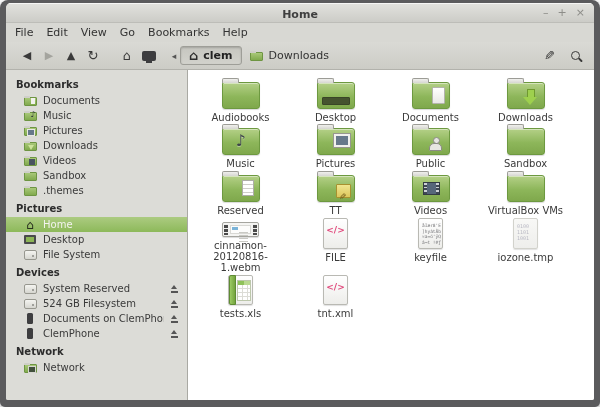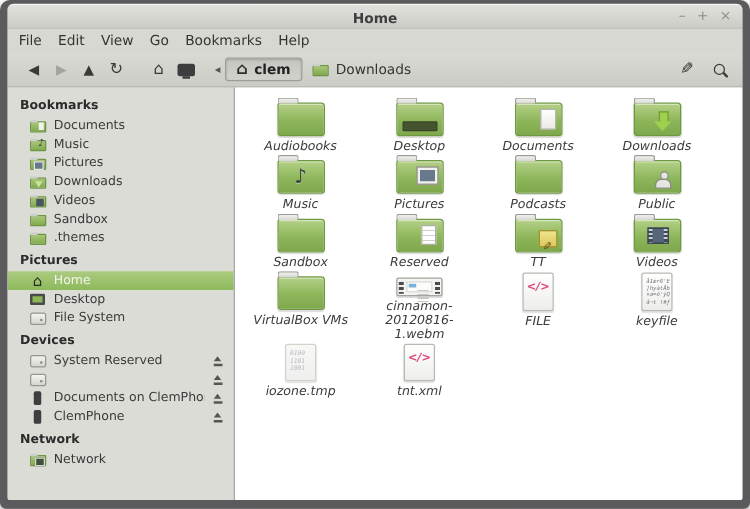--- a/index.html
+++ b/index.html
@@ -73,21 +73,21 @@
   .trash{width:8px;height:10px;background:linear-gradient(#ececе8,#cfcfc8);background:linear-gradient(#ececE8,#cfcfc8);
     border:1px solid #97978f;border-radius:1px 1px 2px 2px;position:relative;}
   .trash::before{content:"";position:absolute;left:-2px;top:-2px;width:10px;height:1.5px;background:#97978f;}
   .phone{width:6px;height:11px;background:#3e3e40;border-radius:1.5px;}
   .eject{width:9px;height:8px;position:relative;margin-left:auto;flex:0 0 9px;}
   .eject::before{content:"";position:absolute;left:1px;top:0;border-left:3.5px solid transparent;
     border-right:3.5px solid transparent;border-bottom:4.5px solid #555;}
   .eject::after{content:"";position:absolute;left:1px;bottom:0;width:7px;height:1.5px;background:#555;}
 
   
-  .content{flex:1 1 auto;background:#ffffff;overflow:hidden;font-style:italic;}
+  .content{flex:1 1 auto;background:#ffffff;overflow:hidden;}
   .grid{display:grid;grid-template-columns:repeat(4,95px);grid-template-rows:46px 47px 46px 57px 46px;
     padding:7px 0 0 5px;}
   .cell{display:flex;flex-direction:column;align-items:center;justify-content:flex-start;}
   .flabel{font-size:10px;color:#3a3a3a;text-align:center;line-height:11px;margin-top:3px;max-width:92px;word-break:break-word;}
 
   .folder{width:38px;height:27px;background:linear-gradient(180deg,#b4d087 0%,#8db65a 55%,#7fa84c 100%);
     border:1px solid #6d9940;border-radius:2px 3px 3px 3px;position:relative;margin-top:5px;
     box-shadow:inset 0 1px 0 rgba(255,255,255,.45),0 1px 1px rgba(0,0,0,.15);}
   .folder::before{content:"";position:absolute;top:-5px;left:-1px;width:15px;height:4px;
     background:linear-gradient(#f0f0ed,#d6d6d1);border:1px solid #9c9c96;border-bottom:none;border-radius:2px 2px 0 0;}
@@ -265,20 +265,21 @@
         <span class="sbi">
               <span class="drive"></span>
             </span>
         <span class="sb-label">System Reserved</span>
         <span class="eject"></span>
       </div>
       <div class="sb-item">
         <span class="sbi">
               <span class="drive"></span>
             </span>
+        <span class="sb-label">524 GB Filesystem</span>
         <span class="eject"></span>
       </div>
       <div class="sb-item">
         <span class="sbi">
               <span class="phone"></span>
             </span>
         <span class="sb-label">Documents on ClemPhone</span>
         <span class="eject"></span>
       </div>
       <div class="sb-item">
@@ -328,24 +329,20 @@
           <div class="folder">
                 <span class="emb emb-music">♪</span>
               </div>
           <div class="flabel">Music</div>
         </div>
         <div class="cell">
           <div class="folder">
                 <span class="emb emb-pic"></span>
               </div>
           <div class="flabel">Pictures</div>
-        </div>
-        <div class="cell">
-          <div class="folder"></div>
-          <div class="flabel">Podcasts</div>
         </div>
         <div class="cell">
           <div class="folder">
                 <span class="emb emb-person"></span>
               </div>
           <div class="flabel">Public</div>
         </div>
 
         <div class="cell">
           <div class="folder"></div>
@@ -398,20 +395,26 @@
         </div>
         <div class="cell">
           <div class="page tmp">
                 <span class="art">0100
 1101
 1001</span>
               </div>
           <div class="flabel">iozone.tmp</div>
         </div>
         <div class="cell">
+          <div class="page xls">
+                <span class="sheet"></span>
+              </div>
+          <div class="flabel">tests.xls</div>
+        </div>
+        <div class="cell">
           <div class="page">
                 <span class="code-glyph">&lt;/&gt;</span>
               </div>
           <div class="flabel">tnt.xml</div>
         </div>
 
       </div>
     </div>
   </div>
 

